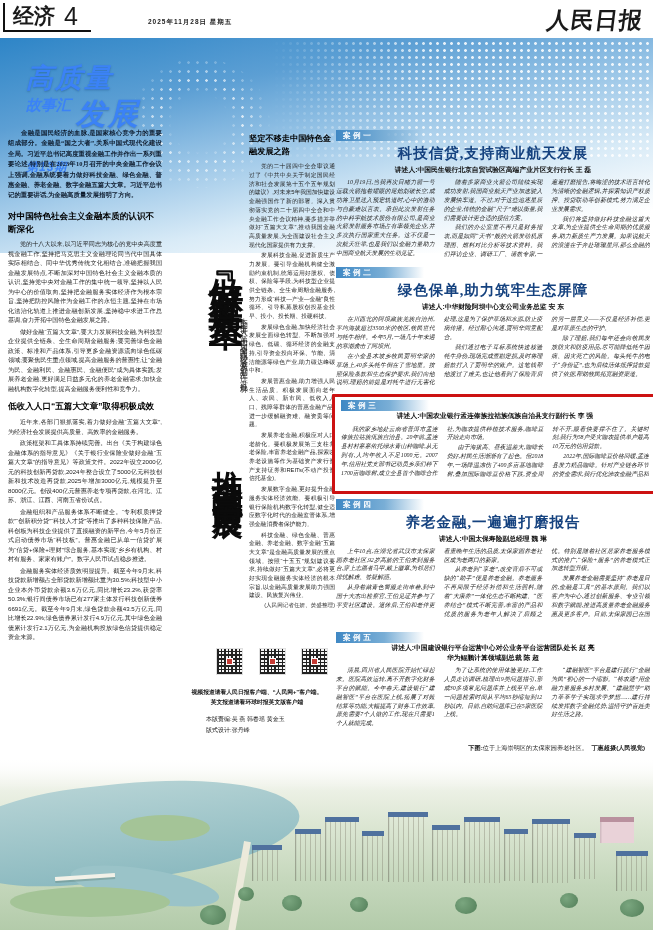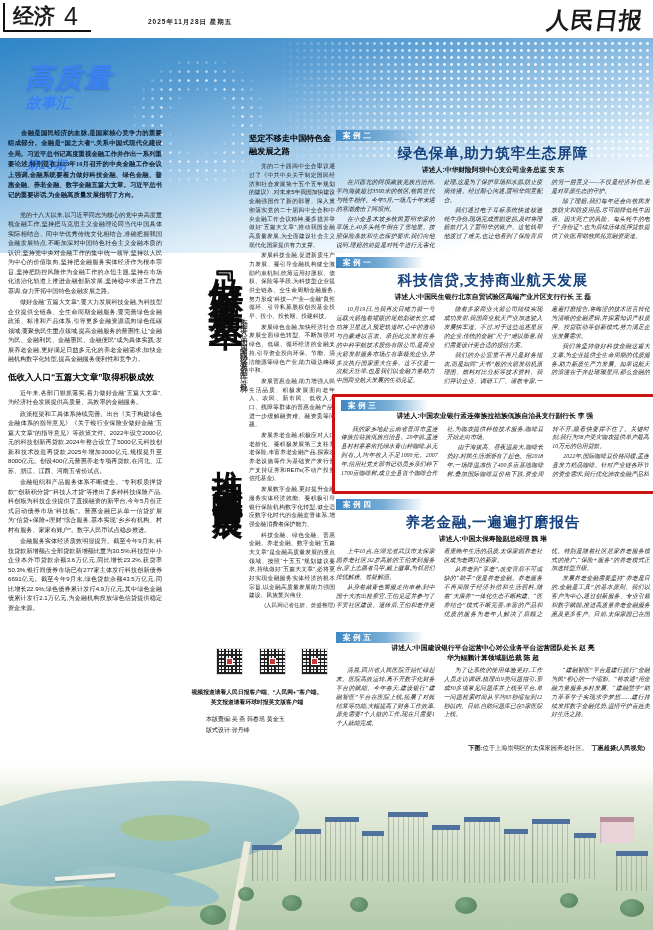--- a/index.html
+++ b/index.html
@@ -116,27 +116,29 @@
 </div>
 
 <div class="layer sky" style="z-index:0"></div>
 <div class="layer sky-dots"></div>
 <div class="layer logo-dots"></div>
 
 <div class="layer brand">
   <div class="l1">高质量</div>
   <div class="row">
     <span class="l2">故事汇</span>
+    <span class="l3">发展</span>
   </div>
   <div class="issue">第13期</div>
 </div>
 
 <div class="layer left-col">
   <p class="intro">金融是国民经济的血脉,是国家核心竞争力的重要组成部分。金融是“国之大者”,关系中国式现代化建设全局。习近平总书记高度重视金融工作并作出一系列重要论述,特别是在2023年10月召开的中央金融工作会议上强调,金融系统要着力做好科技金融、绿色金融、普惠金融、养老金融、数字金融五篇大文章。习近平总书记的重要讲话,为金融高质量发展指明了方向。</p>
   <div id="left-sections">
+      <h3 class="left-head">对中国特色社会主义金融本质的认识不断深化</h3>
       <p class="para">党的十八大以来,以习近平同志为核心的党中央高度重视金融工作,坚持把马克思主义金融理论同当代中国具体实际相结合、同中华优秀传统文化相结合,准确把握我国金融发展特点,不断加深对中国特色社会主义金融本质的认识,坚持党中央对金融工作的集中统一领导,坚持以人民为中心的价值取向,坚持把金融服务实体经济作为根本宗旨,坚持把防控风险作为金融工作的永恒主题,坚持在市场化法治化轨道上推进金融创新发展,坚持稳中求进工作总基调,奋力开拓中国特色金融发展之路。</p>
       <p class="para">做好金融“五篇大文章”,要大力发展科技金融,为科技型企业提供全链条、全生命周期金融服务;要完善绿色金融政策、标准和产品体系,引导更多金融资源流向绿色低碳领域;要聚焦民生重点领域,提高金融服务的普惠性,让“金融为民、金融利民、金融惠民、金融便民”成为具体实践;发展养老金融,更好满足日益多元化的养老金融需求;加快金融机构数字化转型,提高金融服务便利性和竞争力。</p>
       <h3 class="left-head">低收入人口“五篇大文章”取得积极成效</h3>
       <p class="para">近年来,各部门狠抓落实,着力做好金融“五篇大文章”,为经济社会发展提供高质量、高效率的金融服务。</p>
       <p class="para">政策框架和工具体系持续完善。出台《关于构建绿色金融体系的指导意见》《关于银行业保险业做好金融“五篇大文章”的指导意见》等政策文件。2022年设立2000亿元的科技创新再贷款,2024年整合设立了5000亿元科技创新和技术改造再贷款,2025年增加3000亿元,规模提升至8000亿元。创设400亿元普惠养老专项再贷款,在河北、江苏、浙江、江西、河南五省份试点。</p>
       <p class="para">金融组织和产品服务体系不断健全。“专利权质押贷款”“创新积分贷”“科技人才贷”等推出了多种科技保险产品,科创板为科技企业提供了直接融资的新平台,今年5月份正式启动债券市场“科技板”。普惠金融已从单一信贷扩展为“信贷+保险+理财”综合服务,基本实现“乡乡有机构、村村有服务、家家有账户”。数字人民币试点稳步推进。</p>
       <p class="para">金融服务实体经济质效明显提升。截至今年9月末,科技贷款新增额占全部贷款新增额比重为30.5%;科技型中小企业本外币贷款余额3.6万亿元,同比增长23.2%,获贷率50.3%;银行间债券市场已有277家主体发行科技创新债券6691亿元。截至今年9月末,绿色贷款余额43.5万亿元,同比增长22.9%;绿色债券累计发行4.9万亿元,其中绿色金融债累计发行2.1万亿元,为金融机构投放绿色信贷提供稳定资金来源。</p>
     </div>
 </div>
 
@@ -168,45 +170,45 @@
 <div class="layer qr-caption">
   <div>视频报道请看人民日报客户端、“人民网+”客户端。</div>
   <div>英文报道请看环球时报英文版客户端</div>
 </div>
 <div class="layer credits">
   <div>本版责编:吴 燕 韩春瑶 黄金玉</div>
   <div>版式设计:张丹峰</div>
 </div>
 
 <div class="layer cases">
+  <section class="case c1">
+    <div class="case-label">案例一</div>
+    <h2 class="case-title">科技信贷,支持商业航天发展</h2>
+    <div class="case-speakers">
+        <div>讲述人:中国民生银行北京自贸试验区高端产业片区支行行长 王 磊</div>
+      </div>
+    <div class="case-body">
+        <p>10月19日,当我再次目睹力箭一号运载火箭拖着耀眼的尾焰划破长空,成功将卫星送入预定轨道时,心中的激动与自豪难以言表。承担此次发射任务的中科宇航技术股份有限公司,是商业火箭发射服务市场占有率领先企业,并多次执行国家重大任务。这不仅是一次航天壮举,也是我们以金融力量助力中国商业航天发展的生动见证。</p>
+        <p>随着多家商业火箭公司陆续实现成功发射,我国商业航天产业加速驶入发展快车道。不过,对于这些追逐星辰的企业,传统的金融“尺子”难以衡量,我们需要设计更合适的授信方案。</p>
+        <p>我们的办公室里不再只是财务报表,而是如同“天书”般的火箭发动机原理图、燃料对比分析等技术资料。我们拜访企业、调研工厂、请教专家,一遍遍打磨报告,将晦涩的技术语言转化为清晰的金融逻辑,并探索知识产权质押、投贷联动等创新模式,努力满足企业发展需求。</p>
+        <p>我们将坚持做好科技金融这篇大文章,为企业提供全生命周期的优质服务,助力新质生产力发展。如果说航天的浪漫在于奔赴璀璨星河,那么金融的浪漫,则在于为那些“追火箭”的梦想,铺就一条通往星辰的金融“航道”。</p>
+      </div>
+  </section>
+
   <section class="case c2">
     <div class="case-label">案例二</div>
     <h2 class="case-title">绿色保单,助力筑牢生态屏障</h2>
     <div class="case-speakers">
         <div>讲述人:中华财险阿坝中心支公司业务总监 安 东</div>
       </div>
     <div class="case-body">
         <p>在川西北的阿坝藏族羌族自治州,平均海拔超过3500米的牧区,牧民世代与牦牛相伴。今年5月,一场几十年未遇的寒潮袭击了阿坝州。</p>
         <p>在小金县木坡乡牧民贾明华家的草场上,40多头牦牛倒在了雪地里。按照保险条款和生态保护要求,我们向他说明,理赔的前提是对牦牛进行无害化处理,这是为了保护草场和水源,防止疫病传播。经过耐心沟通,贾明华同意配合。</p>
         <p>我们通过电子耳标系统快速核验牦牛身份,现场完成查勘定损,及时将理赔款打入了贾明华的账户。这笔钱帮他渡过了难关,也让他看到了保险背后的另一层意义——不仅是经济补偿,更是对草原生态的守护。</p>
         <p>除了理赔,我们每年还会向牧民发放防灾和防疫用品,尽可能降低牦牛因病、因灾死亡的风险。每头牦牛的电子“身份证”,也为后续活体抵押贷款提供了依据,帮助牧民拓宽融资渠道。</p>
-      </div>
-  </section>
-
-  <section class="case c1">
-    <div class="case-label">案例一</div>
-    <h2 class="case-title">科技信贷,支持商业航天发展</h2>
-    <div class="case-speakers">
-        <div>讲述人:中国民生银行北京自贸试验区高端产业片区支行行长 王 磊</div>
-      </div>
-    <div class="case-body">
-        <p>10月19日,当我再次目睹力箭一号运载火箭拖着耀眼的尾焰划破长空,成功将卫星送入预定轨道时,心中的激动与自豪难以言表。承担此次发射任务的中科宇航技术股份有限公司,是商业火箭发射服务市场占有率领先企业,并多次执行国家重大任务。这不仅是一次航天壮举,也是我们以金融力量助力中国商业航天发展的生动见证。</p>
-        <p>随着多家商业火箭公司陆续实现成功发射,我国商业航天产业加速驶入发展快车道。不过,对于这些追逐星辰的企业,传统的金融“尺子”难以衡量,我们需要设计更合适的授信方案。</p>
-        <p>我们的办公室里不再只是财务报表,而是如同“天书”般的火箭发动机原理图、燃料对比分析等技术资料。我们拜访企业、调研工厂、请教专家,一遍遍打磨报告,将晦涩的技术语言转化为清晰的金融逻辑,并探索知识产权质押、投贷联动等创新模式,努力满足企业发展需求。</p>
-        <p>我们将坚持做好科技金融这篇大文章,为企业提供全生命周期的优质服务,助力新质生产力发展。如果说航天的浪漫在于奔赴璀璨星河,那么金融的浪漫,则在于为那些“追火箭”的梦想,铺就一条通往星辰的金融“航道”。</p>
       </div>
   </section>
 
   <section class="case c3 highlight">
     <div class="case-label">案例三</div>
     <div class="case-speakers">
         <div>讲述人:中国农业银行孟连傣族拉祜族佤族自治县支行副行长 李 强</div>
       </div>
     <div class="case-body">
         <p>我的家乡地处云南省普洱市孟连傣族拉祜族佤族自治县。20年前,孟连县村村寨寨依托绿水青山种咖啡,从无到有,人均年收入不足1000元。2007年,信用社党支部书记动员乡亲们种下1700亩咖啡树,成立全县首个咖啡合作社,为咖农提供种植技术服务,咖啡豆开始走向市场。</p>

